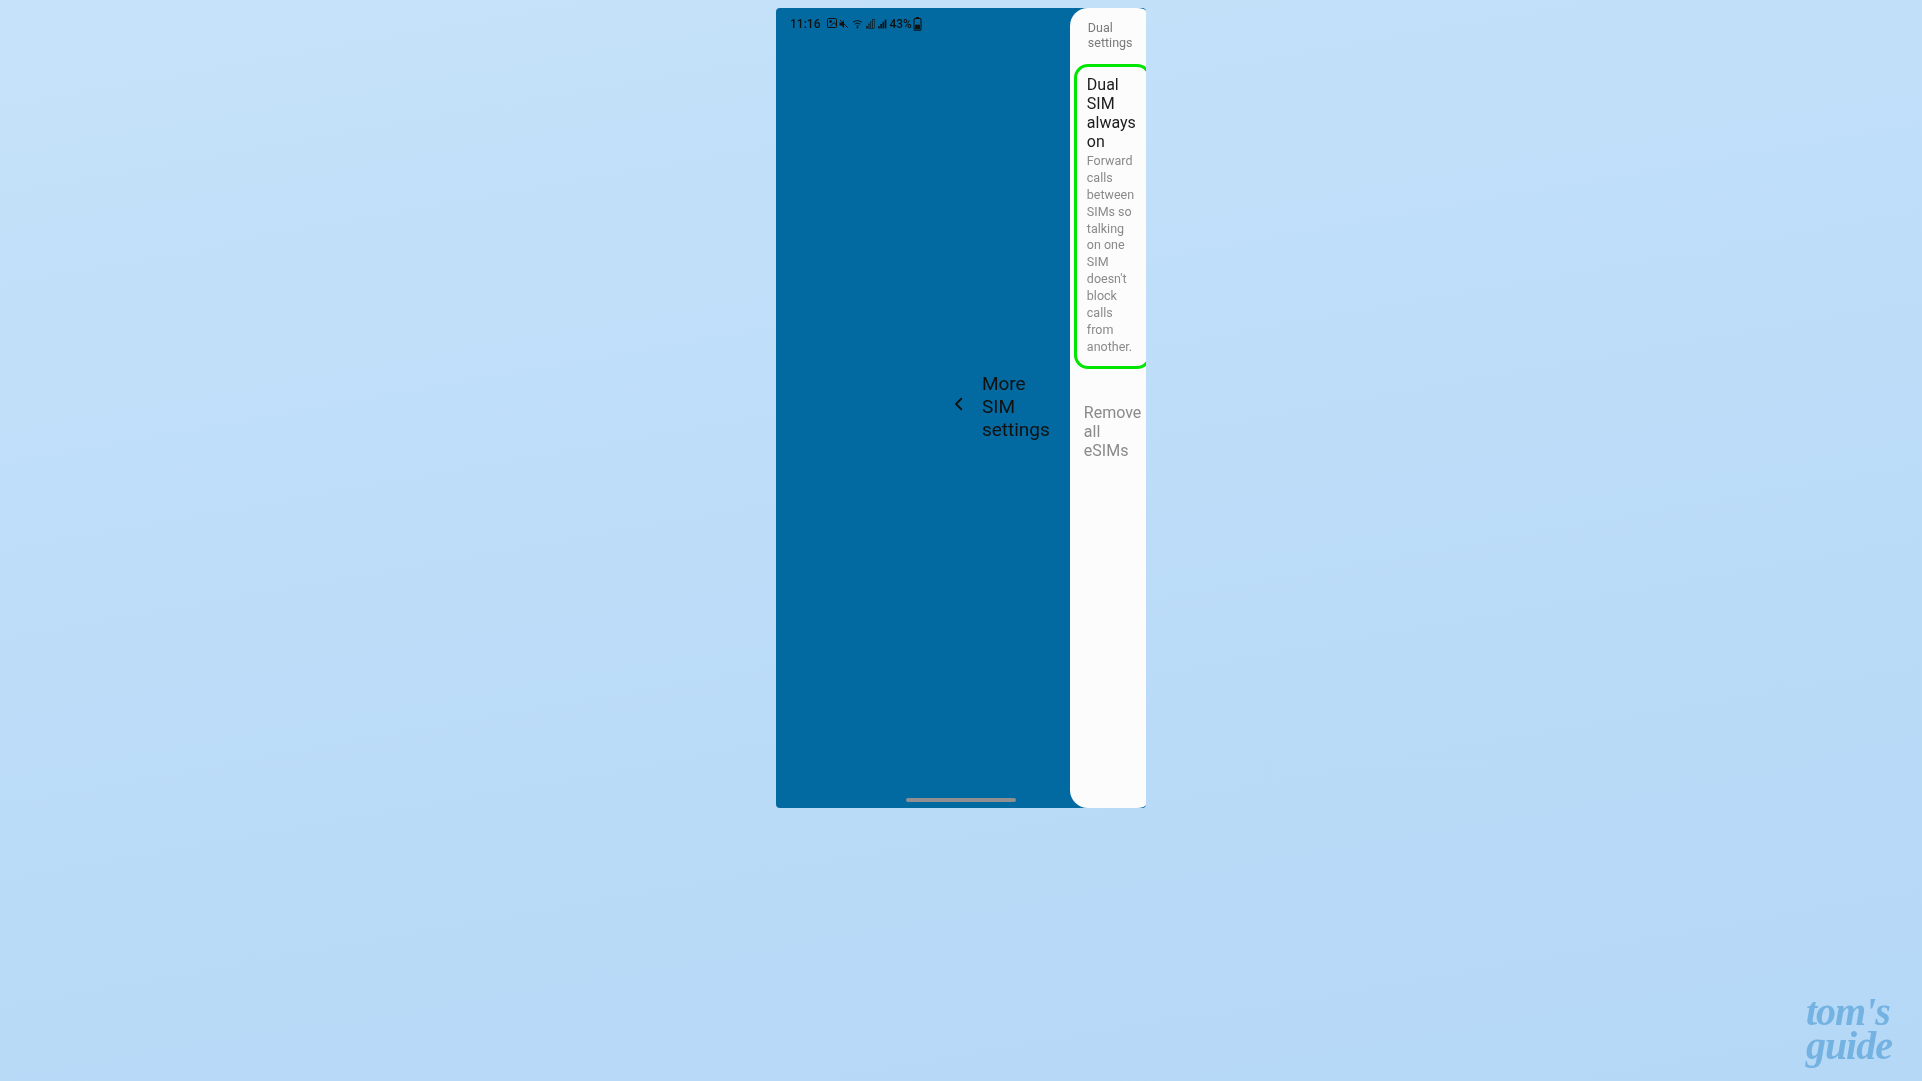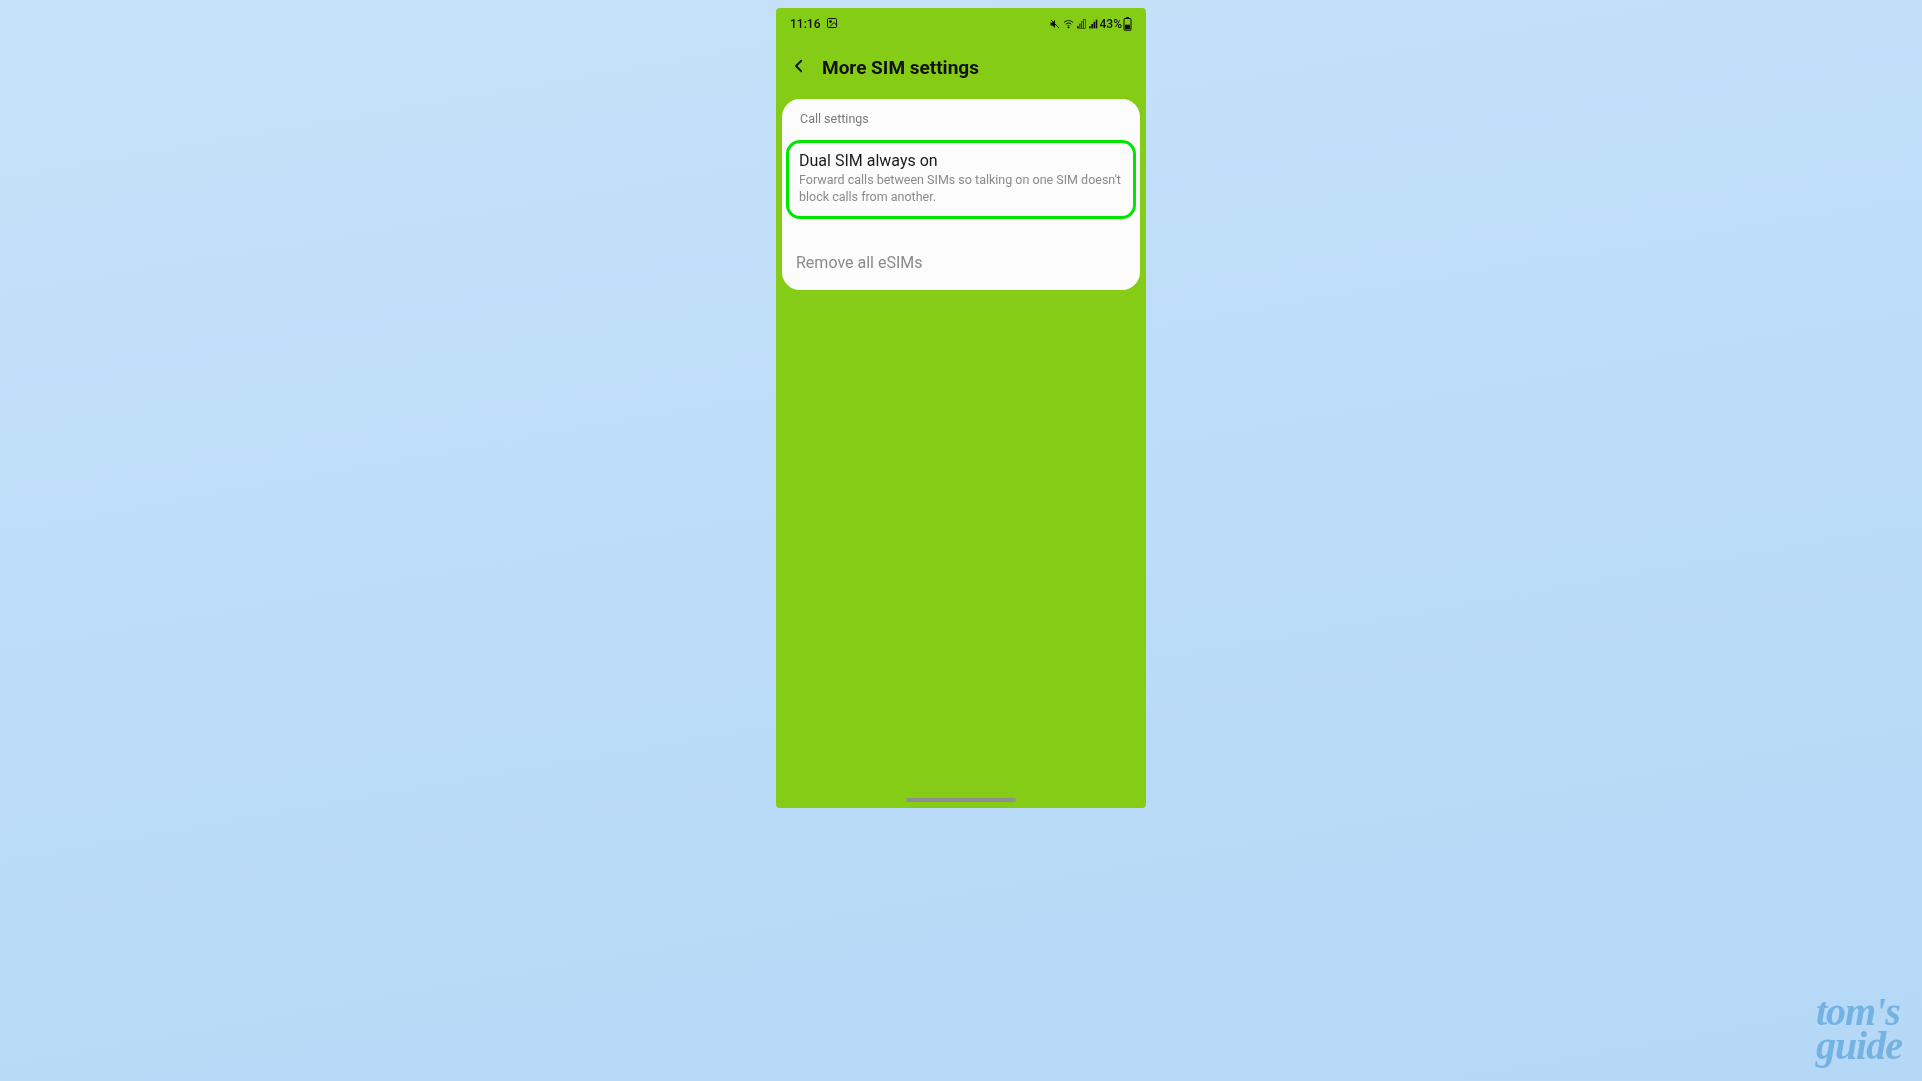--- a/index.html
+++ b/index.html
@@ -12,25 +12,25 @@
     position: relative;
     overflow: hidden;
   }
   .phone {
     position: absolute;
     left: 50%;
     top: 8px;
     transform: translateX(-50%);
     width: 370px;
     height: 800px;
-    background: #84cc16;
+    background: #0369a1;
     border-radius: 4px;
     overflow: hidden;
     display: flex;
-    flex-direction: column;
+    flex-direction: row;
   }
   
   .status-bar {
     height: 32px;
     display: flex;
     align-items: center;
     justify-content: space-between;
     padding: 0 14px;
     font-size: 12px;
     font-weight: 500;
@@ -41,21 +41,21 @@
   .status-right svg { display: block; }
   
   .header {
     display: flex;
     align-items: center;
     gap: 14px;
     padding: 16px 14px 20px 14px;
   }
   .header-title {
     font-size: 19px;
-    font-weight: 700;
+    font-weight: 400;
     color: #111;
   }
   
   .panel {
     background: #fcfcfc;
     margin: 0 6px;
     border-radius: 18px;
     padding-bottom: 4px;
   }
   .section-label {
@@ -93,21 +93,21 @@
     bottom: 6px;
     transform: translateX(-50%);
     width: 110px;
     height: 4px;
     border-radius: 3px;
     background: #8f8f8f;
   }
   
   .watermark {
     position: absolute;
-    right: 20px;
+    right: 30px;
     bottom: 18px;
     text-align: left;
     font-family: Georgia, "Times New Roman", serif;
     font-weight: 700;
     font-style: italic;
     color: #74b2e2;
     line-height: 0.85;
     user-select: none;
   }
   .watermark .l1 { font-size: 40px; letter-spacing: -1px; }
@@ -175,21 +175,21 @@
     <span style="cursor:pointer;">
       <svg width="18" height="18" viewBox="0 0 24 24" fill="none" stroke="#111" stroke-width="2.4" stroke-linecap="round" stroke-linejoin="round">
           <polyline points="15 5 8 12 15 19"></polyline>
         </svg>
     </span>
     <div class="header-title">More SIM settings</div>
   </div>
 
   <div class="panel">
 
-    <div class="section-label">Call settings</div>
+    <div class="section-label">Dual settings</div>
 
     <div class="highlight">
       <div class="row">
         <div class="row-title">Dual SIM always on</div>
         <div class="row-desc">Forward calls between SIMs so talking on one SIM doesn't block calls from another.</div>
       </div>
     </div>
 
     <div class="spacer6"></div>
 

